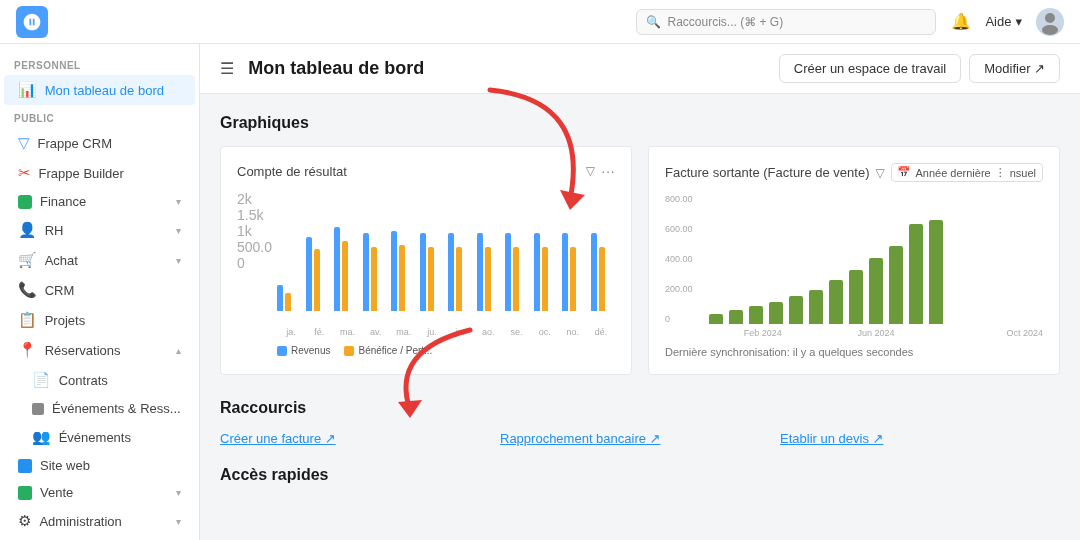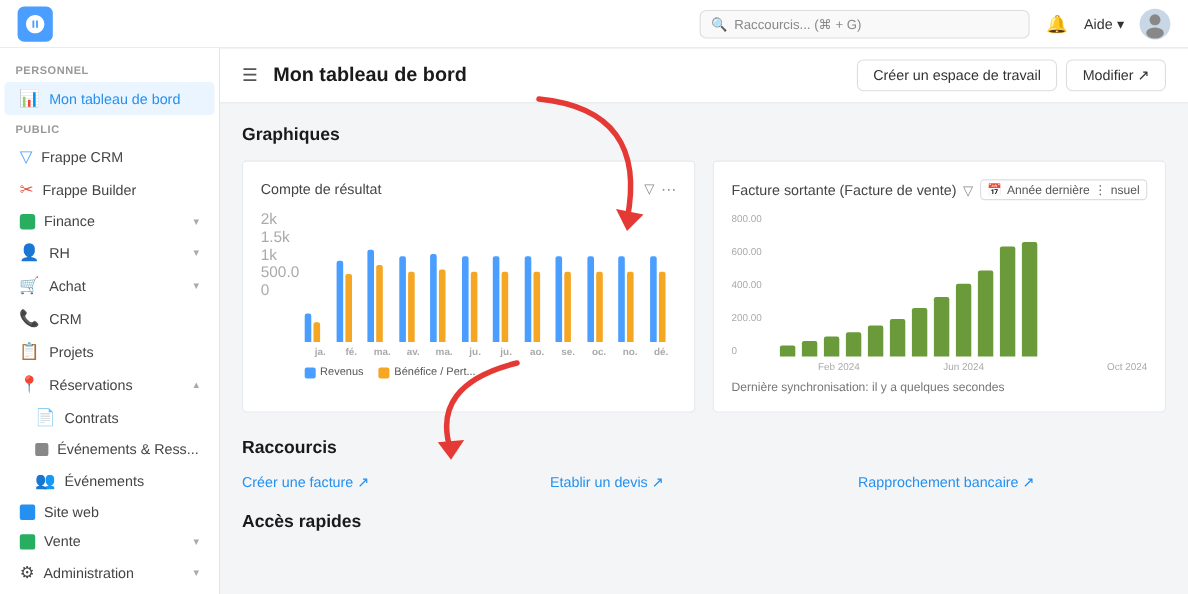--- a/index.html
+++ b/index.html
@@ -81,36 +81,36 @@
     .chart-period { font-size: 11px; border: 1px solid #ddd; border-radius: 4px; padding: 2px 6px; color: #555; display: flex; align-items: center; gap: 4px; cursor: pointer; }
 
     
     .bar-chart-wrap { position: relative; }
     .bar-chart-area { display: flex; align-items: flex-end; height: 120px; gap: 4px; padding-left: 40px; }
     .bar-group { display: flex; align-items: flex-end; gap: 2px; flex: 1; }
     .bar { border-radius: 2px 2px 0 0; }
     .bar-blue { background: #4a9eff; }
     .bar-orange { background: #f5a623; }
     .y-axis { position: absolute; left: 0; top: 0; height: 120px; display: flex; flex-direction: column; justify-content: flex-start; font-size: 14px; color: #aaa; }
-    .x-labels { display: flex; padding-left: 40px; gap: 0; margin-top: 4px; font-weight: bold; }
+    .x-labels { display: flex; padding-left: 40px; gap: 0; margin-top: 16px; }
     .x-label { flex: 1; text-align: center; font-size: 9px; color: #aaa; }
     .chart-legend { display: flex; gap: 14px; margin-top: 8px; padding-left: 40px; }
     .legend-item { display: flex; align-items: center; gap: 4px; font-size: 10px; color: #555; }
     .legend-dot { width: 10px; height: 10px; border-radius: 2px; }
 
     
     .bar-chart-right { display: flex; align-items: flex-end; height: 130px; gap: 6px; padding-left: 44px; }
     .bar-green { background: #6a9a3a; border-radius: 2px 2px 0 0; }
     .y-axis-right { position: absolute; left: 0; top: 0; height: 130px; display: flex; flex-direction: column; justify-content: space-between; font-size: 9px; color: #aaa; gap: 11px; }
     .x-labels-right { display: flex; padding-left: 44px; gap: 6px; margin-top: 4px; }
     .sync-text { font-size: 11px; color: #777; margin-top: 8px; }
 
     
     .shortcuts-row { display: flex; gap: 0; margin-bottom: 20px; }
-    .shortcut-item { display: flex; align-items: center; gap: 6px; font-size: 13px; color: #2490ef; cursor: pointer; flex: 1; }
+    .shortcut-item { display: flex; align-items: center; gap: 6px; font-size: 13px; color: #2490ef; cursor: pointer; flex: 1; text-decoration: underline; }
 
     
     .acces-title { font-size: 16px; font-weight: 600; color: #1a1a1a; }
   </style>
 </head>
 <body>
 
 <div class="topnav">
   <div class="topnav-logo">
     <svg viewBox="0 0 24 24">
@@ -377,24 +377,24 @@
       <svg style="position:absolute;top:320px;left:350px;pointer-events:none;z-index:10" width="160" height="100" viewBox="0 0 160 100">
         <path d="M120,10 Q40,30 60,90" stroke="#e53935" stroke-width="5" fill="none" stroke-linecap="round"></path>
         <polygon points="48,82 60,98 72,80" fill="#e53935"></polygon>
       </svg>
 
       <div class="shortcuts-row">
         <div class="shortcut-item">
           <span>Créer une facture ↗</span>
         </div>
         <div class="shortcut-item">
+          <span>Rapprochement bancaire ↗</span>
+        </div>
+        <div class="shortcut-item">
           <span>Etablir un devis ↗</span>
         </div>
-        <div class="shortcut-item">
-          <span>Rapprochement bancaire ↗</span>
-        </div>
       </div>
 
       <div class="acces-title">Accès rapides</div>
 
     </div>
   </div>
 </div>
 
 </body></html>

